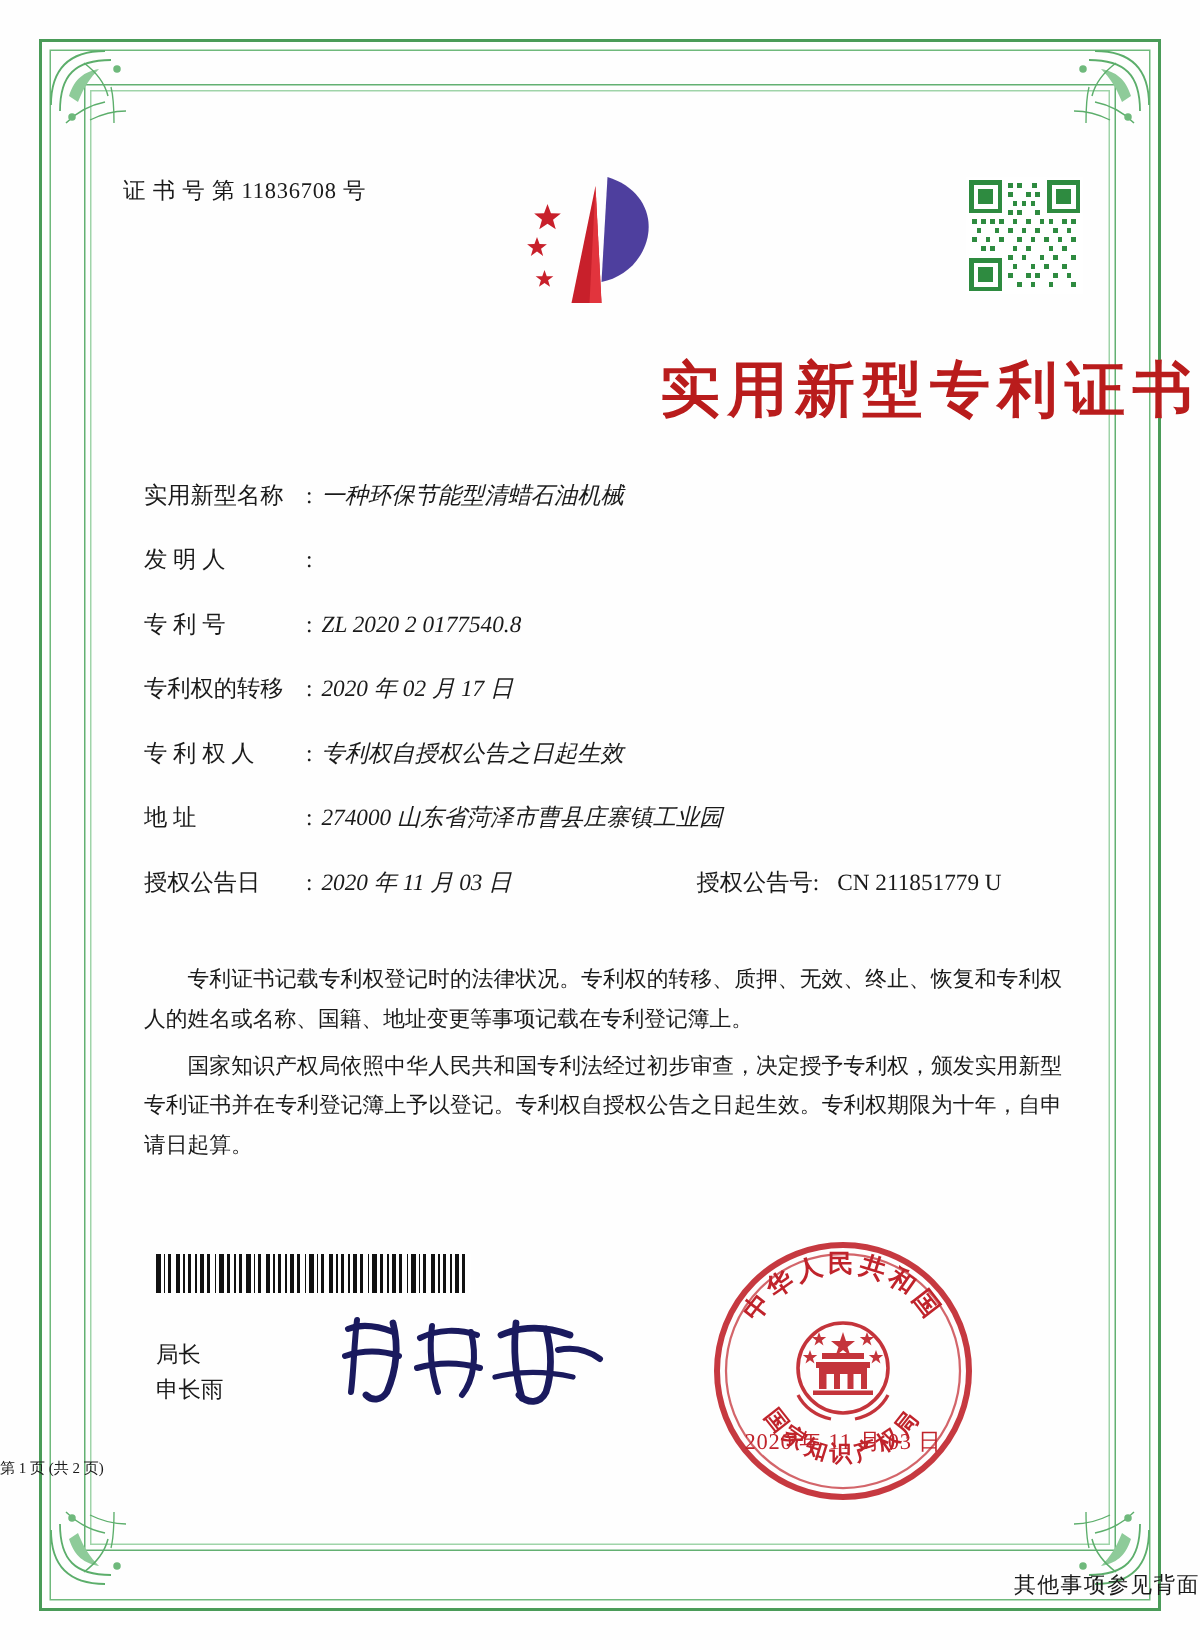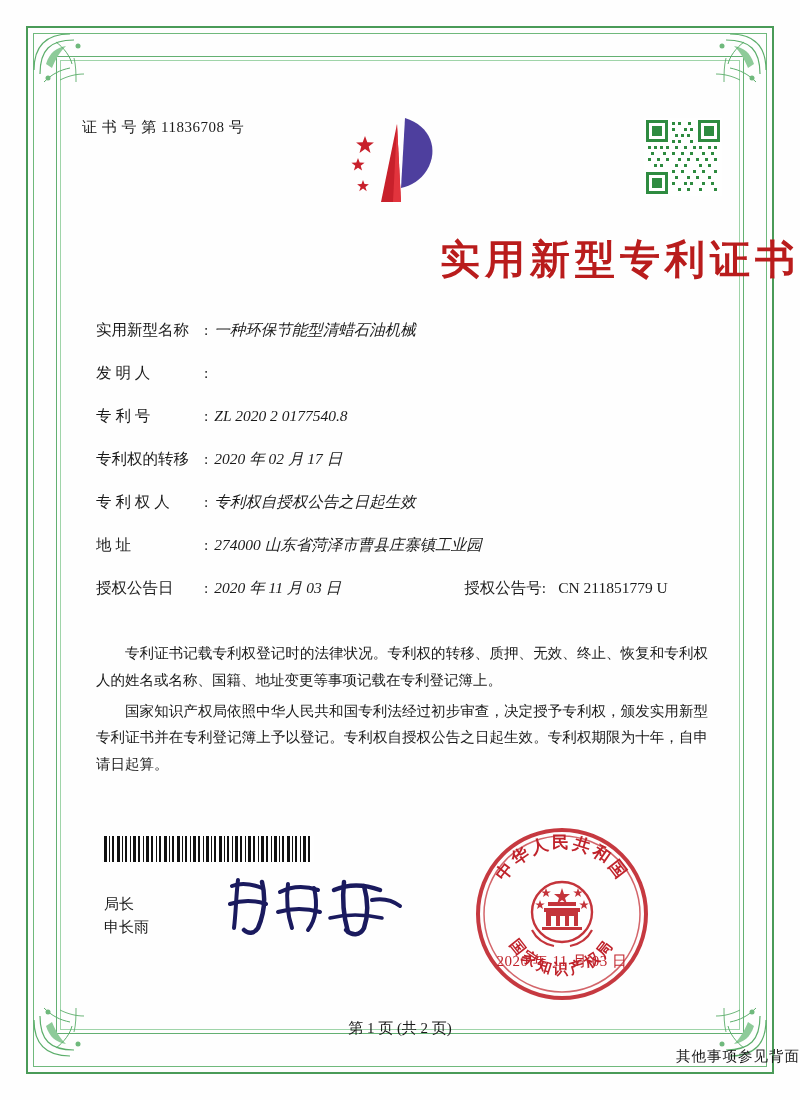--- a/index.html
+++ b/index.html
@@ -213,23 +213,22 @@
     font-size: 15px;
     color: #c0232b;
     letter-spacing: 0.5px;
   }
 
   
   .page-num {
     position: absolute;
     left: 0;
     right: 0;
-    top: 1019px;
-    text-align: center;
-    font-size: 15px;
+    top: 972px;
+    font-size: 10px;
   }
   .footer-note {
     position: absolute;
     left: 0;
     right: 0;
     top: 1047px;
     text-align: right;
     font-size: 14.5px;
     letter-spacing: 1px;
   }

